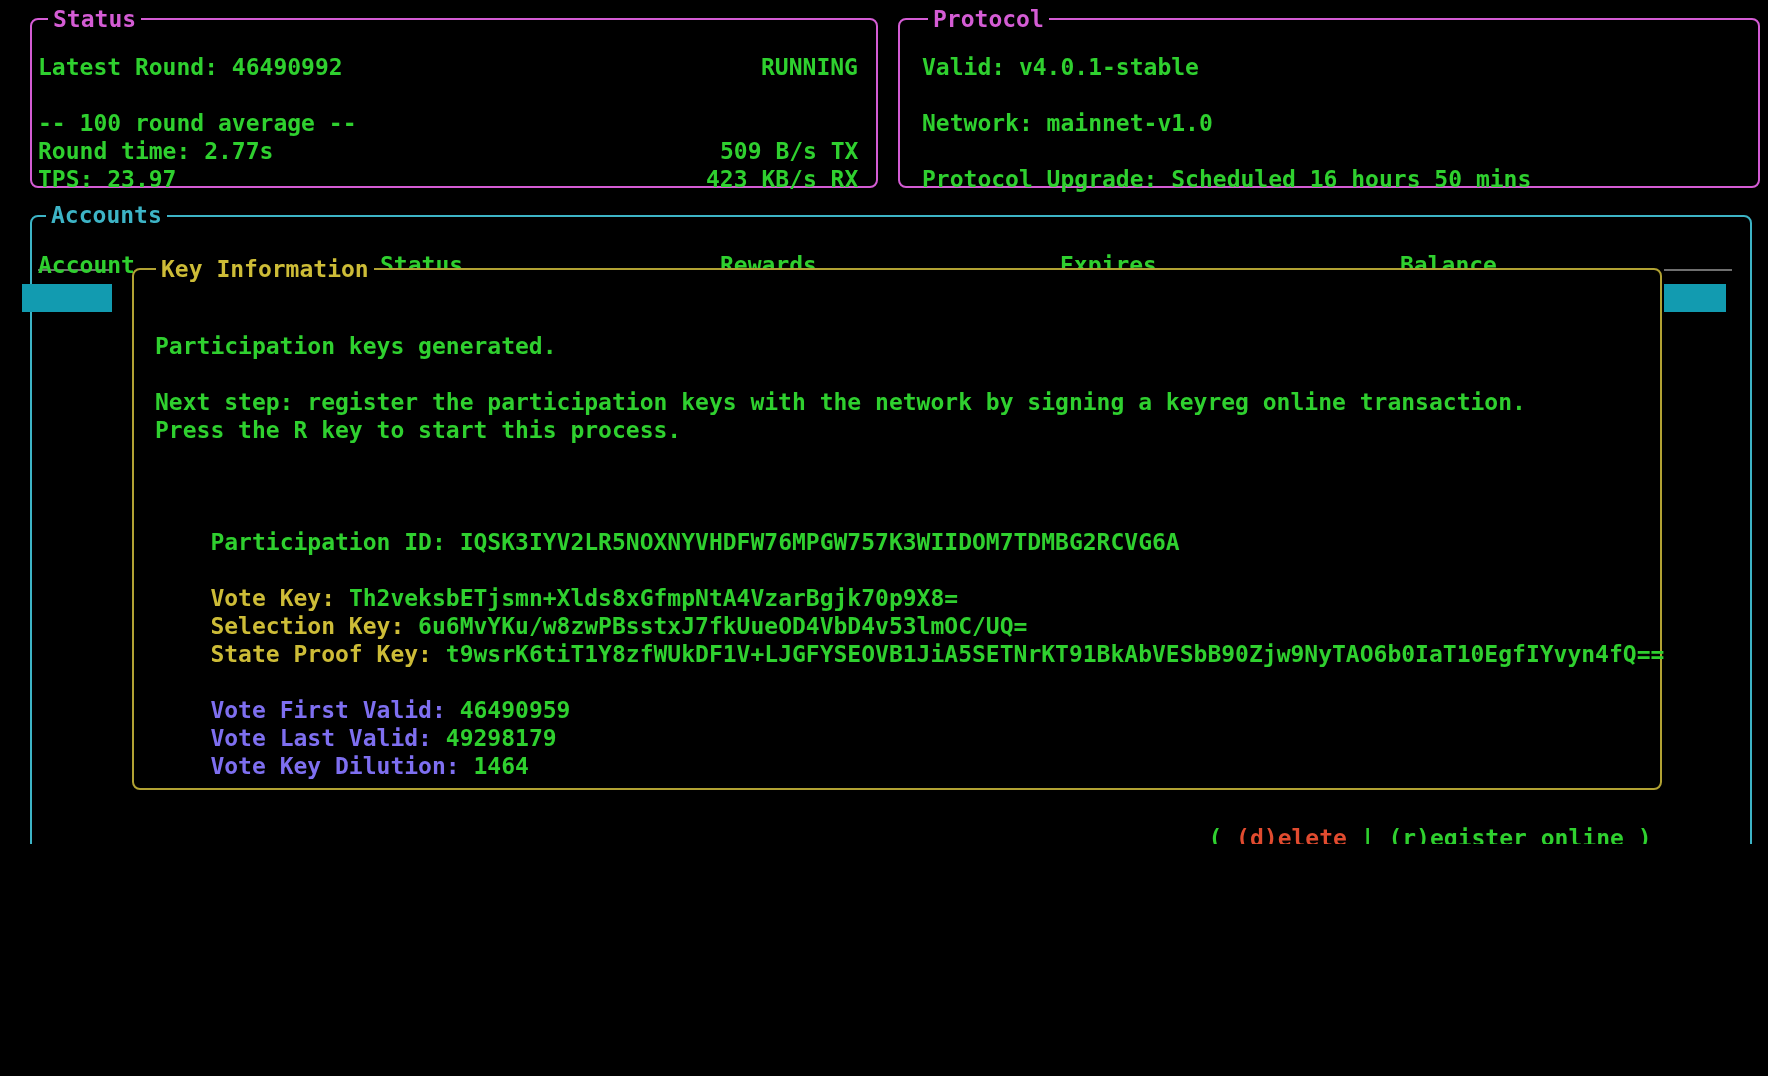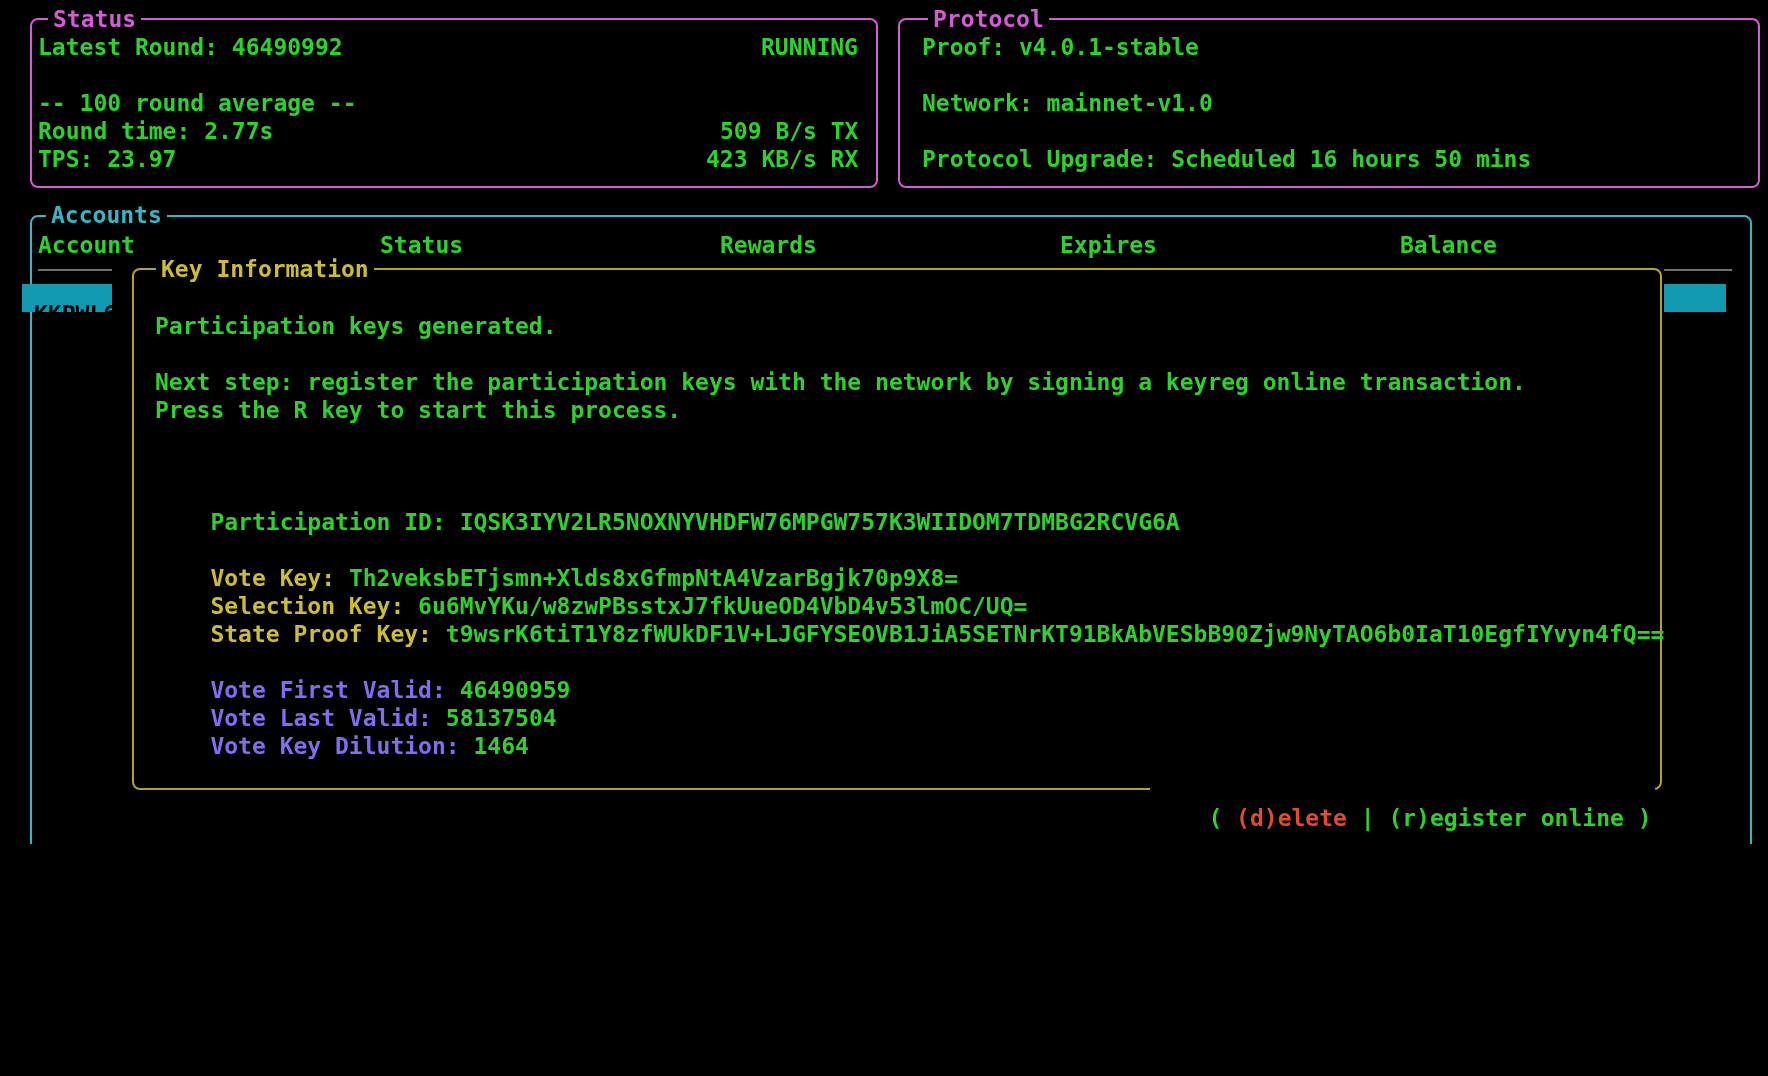--- a/index.html
+++ b/index.html
@@ -8,21 +8,21 @@
     position: relative;
     width: 1768px;
     height: 844px;
     background: #000;
     font-family: "DejaVu Sans Mono", "Liberation Mono", monospace;
     font-size: 23px;
     line-height: 28px;
     font-weight: bold;
     overflow: hidden;
   }
-  .abs { position: absolute; white-space: pre; }
+  .abs { position: absolute; white-space: pre; margin-top: 20px; }
   .box { position: absolute; border: 2px solid; border-radius: 8px; background: transparent; }
   .box-label { position: absolute; white-space: pre; background: #000; padding: 0 5px; z-index: 2; }
   .z1 { z-index: 1; } .z2 { z-index: 2; } .z3 { z-index: 3; } .z4 { z-index: 4; }
 
   .green   { color: #2fd02f; }
   .magenta { color: #d45cd4; }
   .cyan    { color: #3db4c6; }
   .yellow  { color: #cdbc37; }
   .purple  { color: #7e6ff0; }
   .red     { color: #e14b2f; }
@@ -47,21 +47,21 @@
   <span class="abs green z2" style="left:38px; top:33px;">Latest Round: 46490992</span>
   <span class="abs green z2" style="left:761px; top:33px;">RUNNING</span>
   <span class="abs green z2" style="left:38px; top:89px;">-- 100 round average --</span>
   <span class="abs green z2" style="left:38px; top:117px;">Round time: 2.77s</span>
   <span class="abs green z2" style="left:720px; top:117px;">509 B/s TX</span>
   <span class="abs green z2" style="left:38px; top:145px;">TPS: 23.97</span>
   <span class="abs green z2" style="left:706px; top:145px;">423 KB/s RX</span>
 
   <div class="box border-magenta z1" style="left:898px; top:18px; width:862px; height:170px;"></div>
   <span class="box-label magenta" style="left:928px; top:5px;">Protocol</span>
-  <span class="abs green z2" style="left:922px; top:33px;">Proof: v4.0.1-stable</span>
+  <span class="abs green z2" style="left:922px; top:33px;">Valid: v4.0.1-stable</span>
   <span class="abs green z2" style="left:922px; top:89px;">Network: mainnet-v1.0</span>
   <span class="abs green z2" style="left:922px; top:145px;">Protocol Upgrade: Scheduled 16 hours 50 mins</span>
 
   <div class="box border-cyan z1" style="left:30px; top:215px; width:1722px; height:811px;"></div>
   <span class="box-label cyan" style="left:46px; top:201px;">Accounts</span>
 
   <span class="abs green z2" style="left:38px; top:231px;">Account</span>
   <span class="abs green z2" style="left:380px; top:231px;">Status</span>
   <span class="abs green z2" style="left:720px; top:231px;">Rewards</span>
   <span class="abs green z2" style="left:1060px; top:231px;">Expires</span>
@@ -93,21 +93,21 @@
     <span class="yellow">Selection Key: </span><span class="green">6u6MvYKu/w8zwPBsstxJ7fkUueOD4VbD4v53lmOC/UQ=</span>
   </div>
   <div class="abs z4" style="left:155px; top:592px;">
     <span class="yellow">State Proof Key: </span><span class="green">t9wsrK6tiT1Y8zfWUkDF1V+LJGFYSEOVB1JiA5SETNrKT91BkAbVESbB90Zjw9NyTAO6b0IaT10EgfIYvyn4fQ==</span>
   </div>
 
   <div class="abs z4" style="left:155px; top:648px;">
     <span class="purple">Vote First Valid: </span><span class="green">46490959</span>
   </div>
   <div class="abs z4" style="left:155px; top:676px;">
-    <span class="purple">Vote Last Valid: </span><span class="green">58137504</span>
+    <span class="purple">Vote Last Valid: </span><span class="green">49298179</span>
   </div>
   <div class="abs z4" style="left:155px; top:704px;">
     <span class="purple">Vote Key Dilution: </span><span class="green">1464</span>
   </div>
 
   <div class="abs z4" style="left:1150px; top:776px; background:#000; padding:0 3px;">
     <span class="green">( </span><span class="red">(d)elete</span><span class="green"> | </span><span class="green">(r)egister online</span><span class="green"> )</span>
   </div>
 
   <div class="abs z2" style="left:76px; top:1012px; background:#000; padding:0 3px;">

